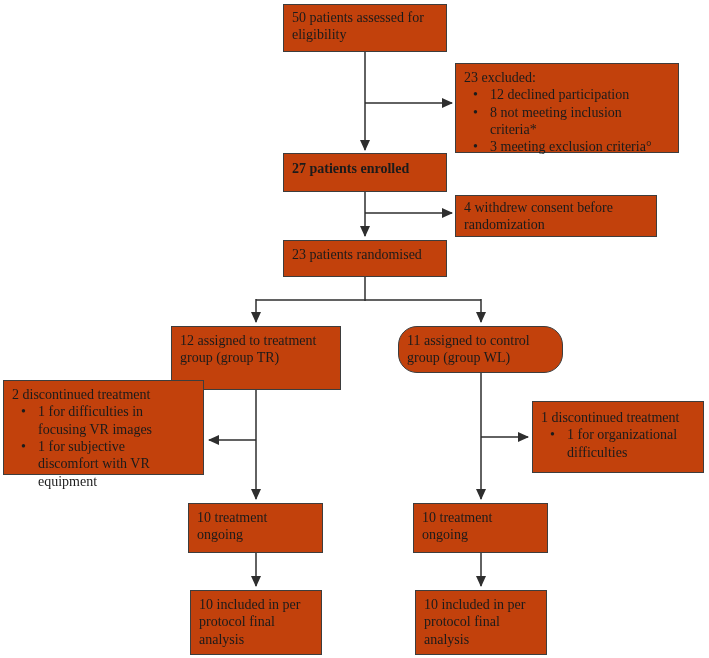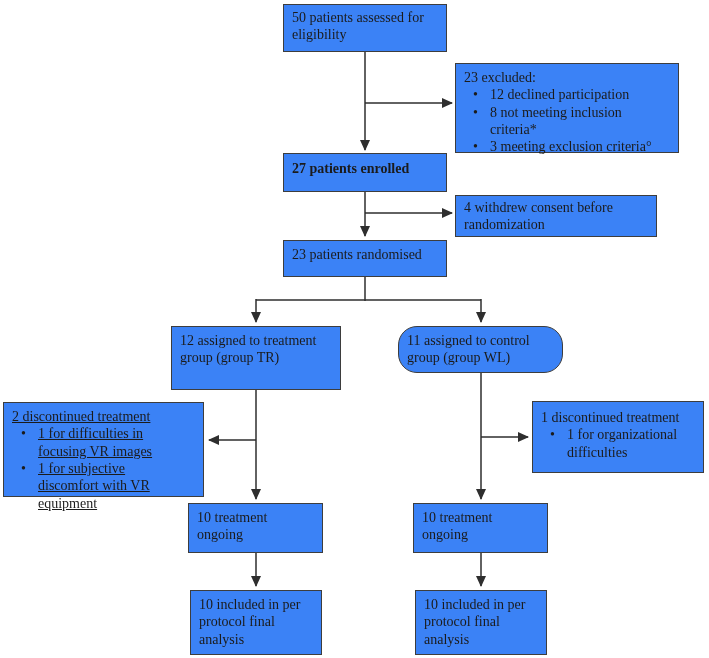--- a/index.html
+++ b/index.html
@@ -17,21 +17,21 @@
   }
   #connectors {
     position: absolute;
     left: 0;
     top: 0;
     z-index: 1;
   }
   .box {
     position: absolute;
     box-sizing: border-box;
-    background: #3b82f6;
+    background: #c2410c;
     border: 1.5px solid #3d3d3d;
     color: #1b1b1b;
     font-size: 14px;
     line-height: 1.24;
     padding: 4px 8px;
     z-index: 2;
   }
   .bullet {
     position: relative;
     padding-left: 26px;
@@ -44,21 +44,21 @@
   }
   .tight-bullets .bullet { padding-right: 10px; }
 
   #b-assessed  { left: 283px; top: 4px;   width: 164px; height: 48px; }
   #b-excluded  { left: 455px; top: 63px;  width: 224px; height: 90px; padding-top: 5px; }
   #b-enrolled  { left: 283px; top: 153px; width: 164px; height: 39px; padding-top: 6px; font-weight: bold; }
   #b-withdrew  { left: 455px; top: 195px; width: 202px; height: 42px; padding-top: 3px; }
   #b-randomised{ left: 283px; top: 240px; width: 164px; height: 37px; padding-top: 5px; }
   #b-treatment { left: 171px; top: 326px; width: 170px; height: 64px; padding-top: 5px; }
   #b-control   { left: 398px; top: 326px; width: 165px; height: 47px; padding-top: 5px; border-radius: 19px; }
-  #b-disc-tr   { left: 3px;   top: 402px; width: 201px; height: 95px; padding-top: 5px; text-decoration: underline; }
+  #b-disc-tr   { left: 3px;   top: 380px; width: 201px; height: 95px; padding-top: 5px; }
   #b-disc-wl   { left: 532px; top: 401px; width: 172px; height: 72px; padding-top: 7px; }
   #b-ongoing-tr{ left: 188px; top: 503px; width: 135px; height: 50px; padding-top: 5px; }
   #b-ongoing-wl{ left: 413px; top: 503px; width: 135px; height: 50px; padding-top: 5px; }
   #b-final-tr  { left: 190px; top: 590px; width: 132px; height: 65px; padding-top: 5px; }
   #b-final-wl  { left: 415px; top: 590px; width: 132px; height: 65px; padding-top: 5px; }
 </style>
 </head>
 <body>
 
 <div id="stage">

